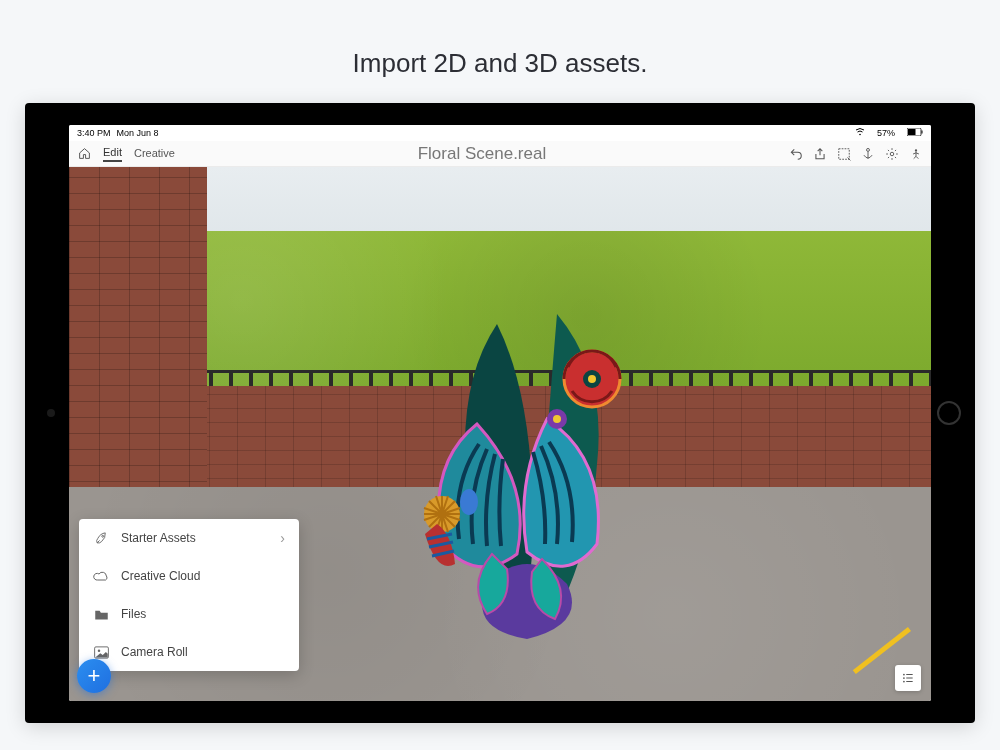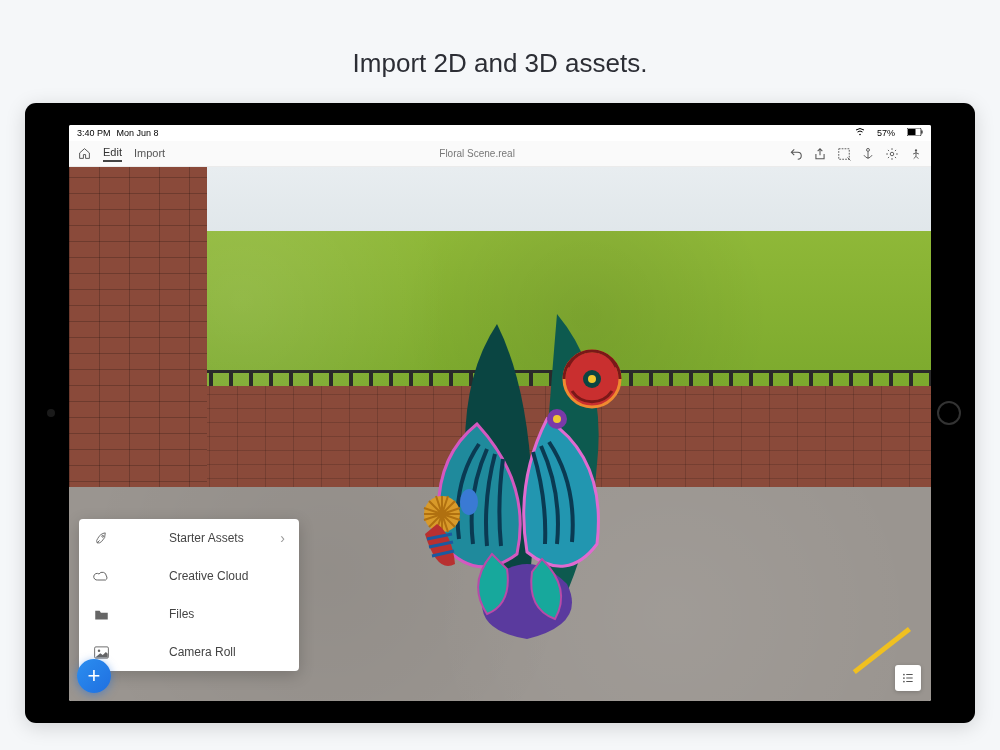--- a/index.html
+++ b/index.html
@@ -17,21 +17,21 @@
   font-size: 26px;
   font-weight: 500;
   color: #2c2e35;
   margin-top: 48px;
   margin-bottom: 24px;
 }
 .tablet-frame {
   width: 950px;
   height: 620px;
   background: #000;
-  border-radius: 11px;
+  border-radius: 4px;
   padding: 22px 44px;
   position: relative;
   box-shadow: 0 4px 20px rgba(0,0,0,0.15);
 }
 .camera-dot {
   position: absolute;
   left: 22px;
   top: 50%;
   transform: translateY(-50%);
   width: 8px;
@@ -76,21 +76,21 @@
   background: #fafafa;
   border-bottom: 1px solid rgba(0,0,0,0.06);
   display: flex;
   align-items: center;
   padding: 0 8px;
   gap: 12px;
   font-size: 11px;
   color: #555;
 }
 .toolbar-left { display: flex; align-items: center; gap: 12px; }
-.toolbar-center { flex: 1; text-align: center; font-size: 10px; color: #777; }
+.toolbar-center { flex: 1; text-align: center; font-size: 17px; color: #777; }
 .toolbar-right { display: flex; align-items: center; gap: 10px; }
 .toolbar-icon { width: 14px; height: 14px; display: flex; align-items: center; justify-content: center; color: #555; }
 .tab { padding-bottom: 2px; cursor: pointer; }
 .tab.active { border-bottom: 2px solid #444; color: #333; font-weight: 500; }
 .canvas {
   flex: 1;
   position: relative;
   overflow: hidden;
 }
 .scene-bg {
@@ -145,21 +145,21 @@
 .menu-item {
   display: flex;
   align-items: center;
   padding: 11px 14px;
   font-size: 12px;
   color: #444;
   gap: 12px;
   cursor: pointer;
 }
 .menu-icon { width: 16px; height: 16px; display: flex; align-items: center; justify-content: center; color: #666; }
-.menu-label { flex: 1; margin-left: 48px; }
+.menu-label { flex: 1; }
 .menu-chevron { color: #999; font-size: 14px; }
 .fab {
   position: absolute;
   bottom: 8px;
   left: 8px;
   width: 34px;
   height: 34px;
   border-radius: 50%;
   background: linear-gradient(135deg, #2b8ef0, #1f6fe0);
   color: #fff;
@@ -231,21 +231,21 @@
     </div>
 
     <div class="toolbar">
       <div class="toolbar-left">
         <span class="toolbar-icon">
           <svg width="13" height="13" viewBox="0 0 24 24">
               <path d="M3 11 L12 3 L21 11 V21 H14 V14 H10 V21 H3 Z" fill="none" stroke="#555" stroke-width="1.8"></path>
             </svg>
         </span>
         <span class="tab active">Edit</span>
-        <span class="tab">Import</span>
+        <span class="tab">Creative</span>
       </div>
       <div class="toolbar-center">Floral Scene.real</div>
       <div class="toolbar-right">
         <span class="toolbar-icon">
           <svg width="14" height="14" viewBox="0 0 24 24">
               <path d="M9 14 L4 9 L9 4 M4 9 H15 A6 6 0 0 1 15 21" fill="none" stroke="#555" stroke-width="1.8"></path>
             </svg>
         </span>
         <span class="toolbar-icon">
           <svg width="14" height="14" viewBox="0 0 24 24">

